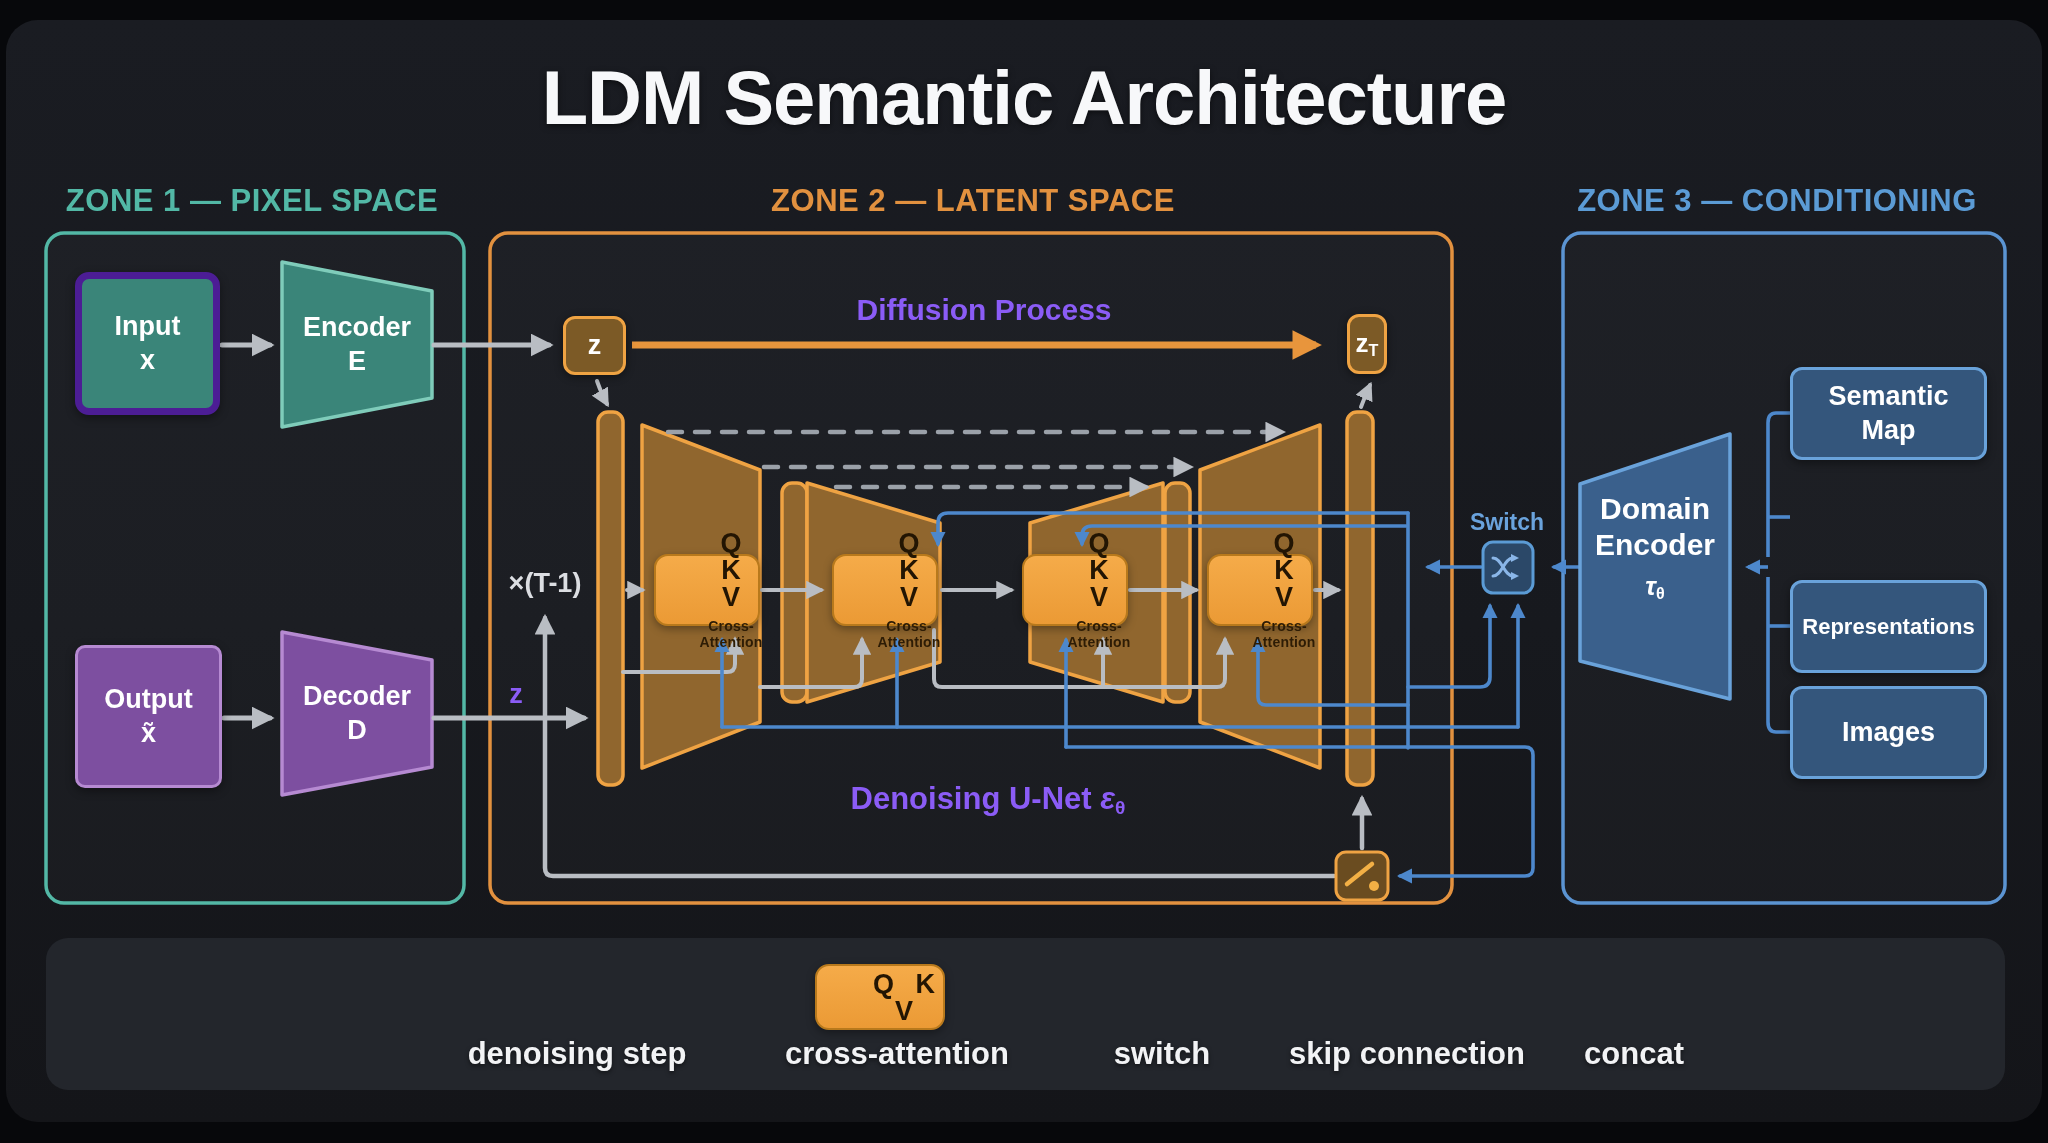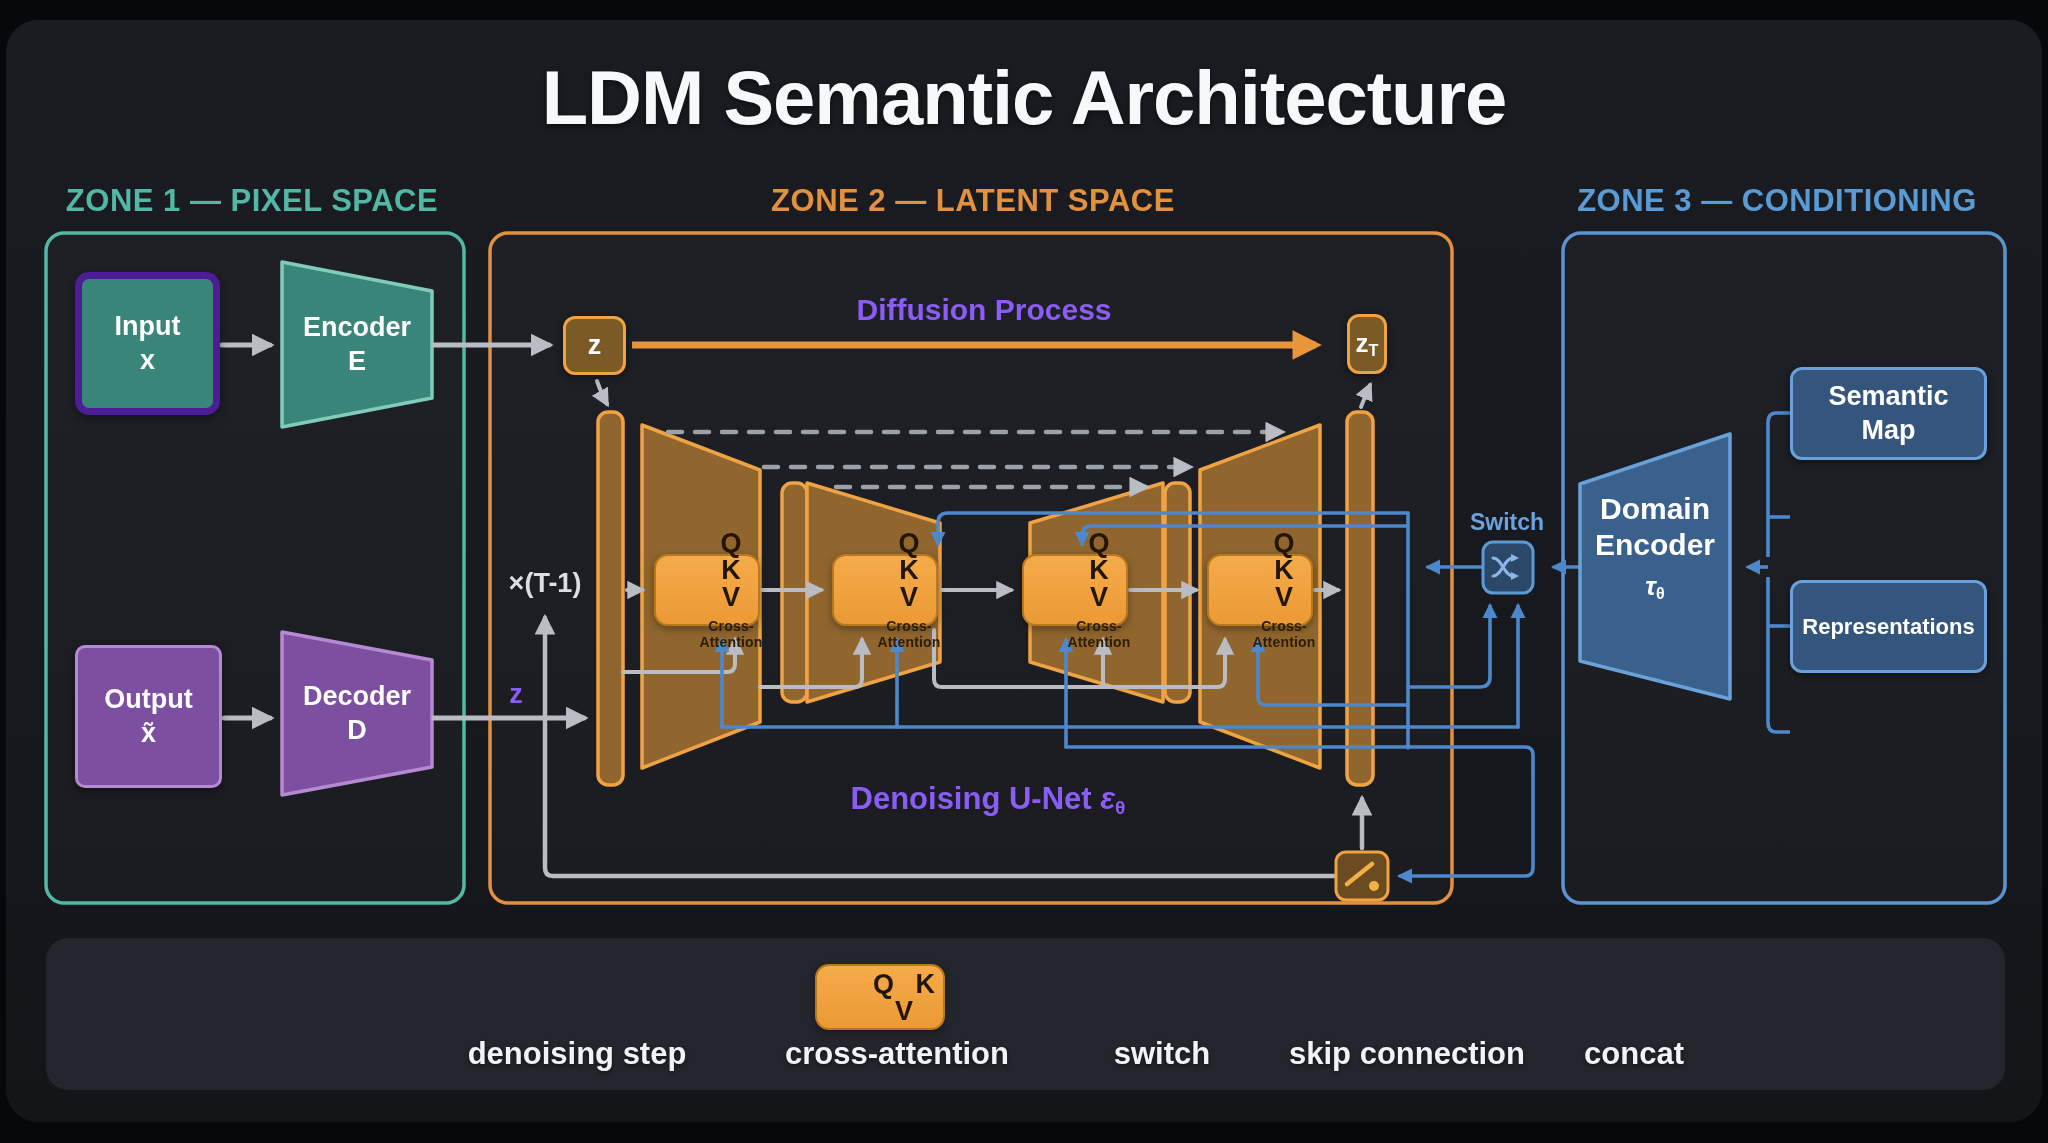--- a/index.html
+++ b/index.html
@@ -219,20 +219,24 @@
     <div style="font-size:26px;margin-top:8px;"><span class="ital">τ</span><sub>θ</sub></div>
   </div>
   <div class="box cond-box b2l" style="left:1790px;top:367px;width:197px;height:93px;">
     <div>Semantic</div>
     <div class="l2">Map</div>
   </div>
   <div class="box cond-box" style="left:1790px;top:580px;width:197px;height:93px;font-size:22px;">
     <div>Representations</div>
 
   </div>
+  <div class="box cond-box b2l" style="left:1790px;top:686px;width:197px;height:93px;">
+    <div>Images</div>
+
+  </div>
 
   <div class="legend-panel"></div>
   <div class="box qkv" style="left:815px;top:964px;width:130px;height:66px;">
     <div class="heads" style="margin-top:2px;">Q K V</div>
   </div>
   <div class="txt ctr leglab" style="left:560px;top:1054px;">denoising step</div>
   <div class="txt ctr leglab" style="left:880px;top:1054px;">cross-attention</div>
   <div class="txt ctr leglab" style="left:1145px;top:1054px;">switch</div>
   <div class="txt ctr leglab" style="left:1390px;top:1054px;">skip connection</div>
   <div class="txt ctr leglab" style="left:1617px;top:1054px;">concat</div>

